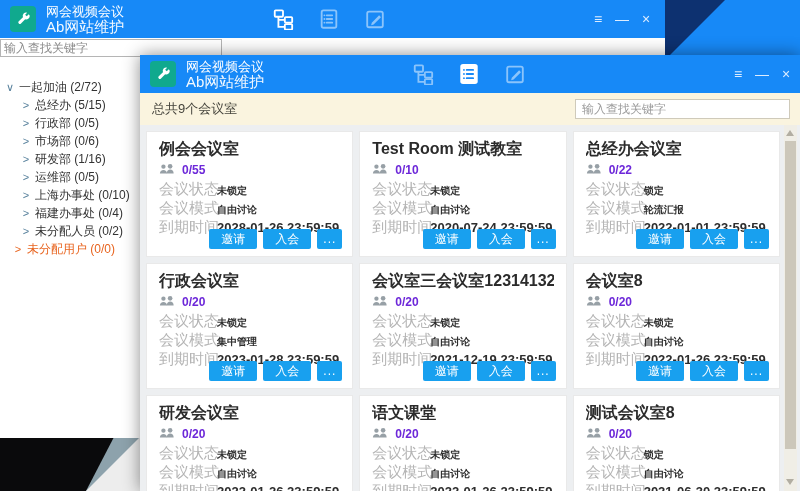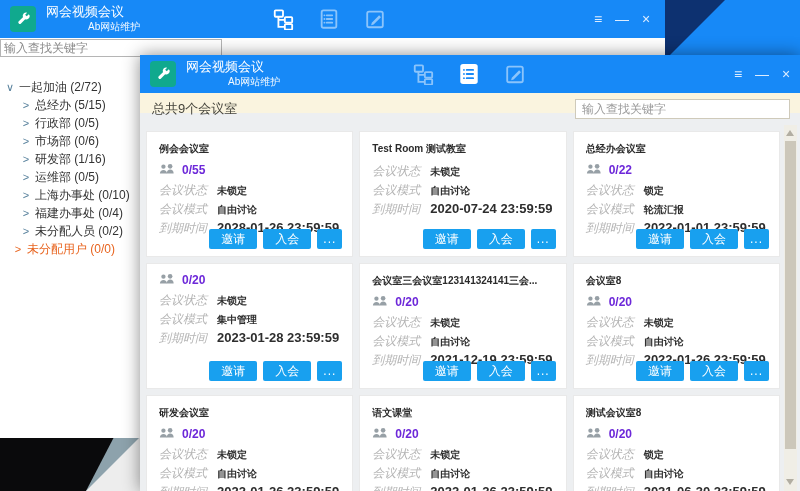--- a/index.html
+++ b/index.html
@@ -23,21 +23,21 @@
                box-shadow:0 0 16px rgba(0,0,0,.45); }
 
   .titlebar { position:absolute; left:0; top:0; right:0; height:38px;
               background:var(--titlebar-blue,#1789f7); }
   .app-icon { position:absolute; left:10px; top:6px; width:26px; height:26px;
               border-radius:4px; background:var(--app-icon-green,#10a98e);
               display:flex; align-items:center; justify-content:center; }
   .app-icon svg { width:15px; height:15px; }
   .app-titles { position:absolute; left:46px; top:4px; color:#fff; white-space:nowrap; }
   .app-title { font-size:13px; line-height:16px; }
-  .app-sub   { font-size:10px; line-height:14px; opacity:.95;margin-left:42px; }
+  .app-sub   { font-size:15px; line-height:14px; opacity:.95; }
 
   .tb-icon { position:absolute; top:8px; width:22px; height:22px; opacity:.5; }
   .tb-icon.active { opacity:1; }
   .tb-icon svg { width:22px; height:22px; display:block; }
   .tb-org  { left:272px; }
   .tb-list { left:318px; }
   .tb-edit { left:364px; }
 
   .wc { position:absolute; top:9px; width:20px; height:20px; color:#dcecff;
         font-size:14px; line-height:20px; text-align:center; }
@@ -55,42 +55,42 @@
           font-size:12px; color:#333; }
   .tree li { height:18px; line-height:18px; white-space:nowrap; overflow:hidden; }
   .tree li.root  { padding-left:4px; }
   .tree li.child { padding-left:20px; }
   .caret { display:inline-block; width:12px; margin-right:3px; text-align:center;
            color:#57809c; font-size:11px; }
   .tree li.orange { color:var(--orange,#e8641f);padding-left:12px; }
   .tree li.orange .caret { color:var(--orange,#e8641f); }
 
   
-  .subheader { position:absolute; left:0; top:38px; right:0; height:20px;
+  .subheader { position:absolute; left:0; top:38px; right:0; height:32px;
                background:var(--subheader-beige,#faf4df); }
   .subheader-title { position:absolute; left:12px; top:0; line-height:32px;
                      font-size:13px; color:#45443c; }
   .room-search { position:absolute; right:10px; top:6px; width:215px; height:20px;
                  border:1px solid #cfcaba; font-size:12px; padding:0 6px; color:#444;
                  font-family:inherit; outline:none; }
   .room-search::placeholder { color:#9a9a9a; }
 
   .content { position:absolute; left:0; top:70px; right:0; bottom:0;
              background:var(--content-gray,#edeff1); overflow:hidden; }
   .cards { position:absolute; left:6px; top:6px; right:20px;
            display:grid; grid-template-columns:repeat(3,1fr); gap:6px; grid-auto-rows:126px; }
   .card { position:relative; background:#fff; border:1px solid #e9e9e9; overflow:hidden;
           padding:6px 12px 0; }
-  .room-name { margin:0; font-size:10px; font-weight:bold; color:#2b2b2b; line-height:22px;
+  .room-name { margin:0; font-size:16px; font-weight:bold; color:#2b2b2b; line-height:22px;
                white-space:nowrap; overflow:hidden; }
   .occ-row { display:flex; align-items:center; gap:7px; height:19px; }
   .occ-row svg { width:16px; height:12px; }
   .occ { font-size:12px; font-weight:bold; color:#6d28d9; }
   .kv { height:19px; line-height:19px; white-space:nowrap; }
-  .k { display:inline-block; width:58px; font-size:12px; color:#b5b5b5;font-style:italic; }
+  .k { display:inline-block; width:58px; font-size:15px; color:#b5b5b5; }
   .v { font-size:10px; font-weight:bold; color:#2e2e2e; }
   .v.date { font-size:13px; }
   .actions { position:absolute; right:10px; bottom:7px; display:flex; gap:6px; }
   .btn { height:20px; border:none; border-radius:2px; background:var(--button-blue,#18a0ef);
          color:#fff; font-size:12px; line-height:20px; padding:0 12px;
          font-family:inherit; cursor:pointer; }
   .btn.more { padding:0 6px; letter-spacing:1px; }
 
   
   .scrollbar { position:absolute; top:0; right:3px; width:13px; bottom:0; background:#f0eee6; }
@@ -228,20 +228,29 @@
         <div class="kv"><span class="k">到期时间</span><span class="v date">2028-01-26 23:59:59</span></div>
         <div class="actions">
             <button class="btn">邀请</button>
             <button class="btn">入会</button>
             <button class="btn more">...</button>
           </div>
       </article>
 
       <article class="card">
         <h3 class="room-name">Test Room 测试教室</h3>
+        <div class="occ-row">
+            <span><svg viewBox="0 0 18 12" fill="#97a0a6">
+                <circle cx="5" cy="3.4" r="2.4"></circle>
+                <path d="M1 11c0-2.5 1.8-4 4-4s4 1.5 4 4z"></path>
+                <circle cx="12.5" cy="3" r="2.6"></circle>
+                <path d="M8.6 11c.2-2.8 1.9-4.4 3.9-4.4 2.2 0 4 1.7 4 4.4z"></path>
+              </svg></span>
+            <span class="occ">0/10</span>
+          </div>
         <div class="kv"><span class="k">会议状态</span><span class="v">未锁定</span></div>
         <div class="kv"><span class="k">会议模式</span><span class="v">自由讨论</span></div>
         <div class="kv"><span class="k">到期时间</span><span class="v date">2020-07-24 23:59:59</span></div>
         <div class="actions">
             <button class="btn">邀请</button>
             <button class="btn">入会</button>
             <button class="btn more">...</button>
           </div>
       </article>
 
@@ -260,20 +269,21 @@
         <div class="kv"><span class="k">会议模式</span><span class="v">轮流汇报</span></div>
         <div class="kv"><span class="k">到期时间</span><span class="v date">2022-01-01 23:59:59</span></div>
         <div class="actions">
             <button class="btn">邀请</button>
             <button class="btn">入会</button>
             <button class="btn more">...</button>
           </div>
       </article>
 
       <article class="card">
+        <h3 class="room-name">行政会议室</h3>
         <div class="occ-row">
             <span><svg viewBox="0 0 18 12" fill="#97a0a6">
                 <circle cx="5" cy="3.4" r="2.4"></circle>
                 <path d="M1 11c0-2.5 1.8-4 4-4s4 1.5 4 4z"></path>
                 <circle cx="12.5" cy="3" r="2.6"></circle>
                 <path d="M8.6 11c.2-2.8 1.9-4.4 3.9-4.4 2.2 0 4 1.7 4 4.4z"></path>
               </svg></span>
             <span class="occ">0/20</span>
           </div>
         <div class="kv"><span class="k">会议状态</span><span class="v">未锁定</span></div>

